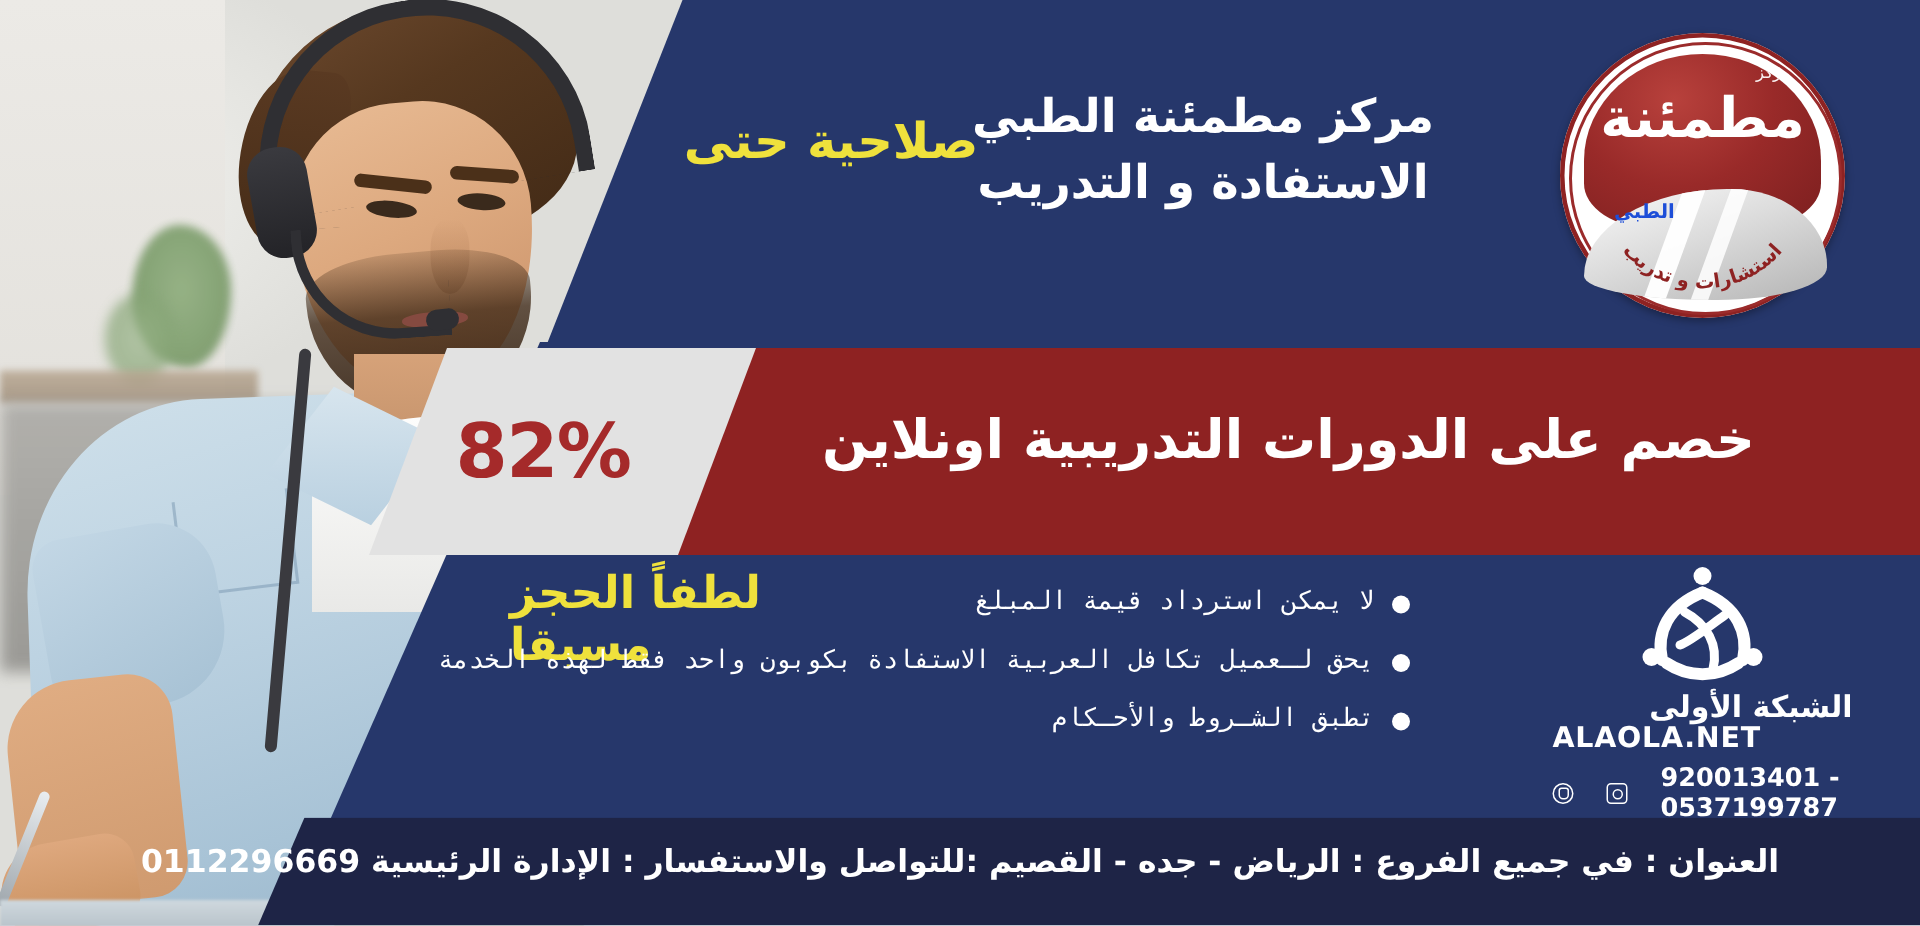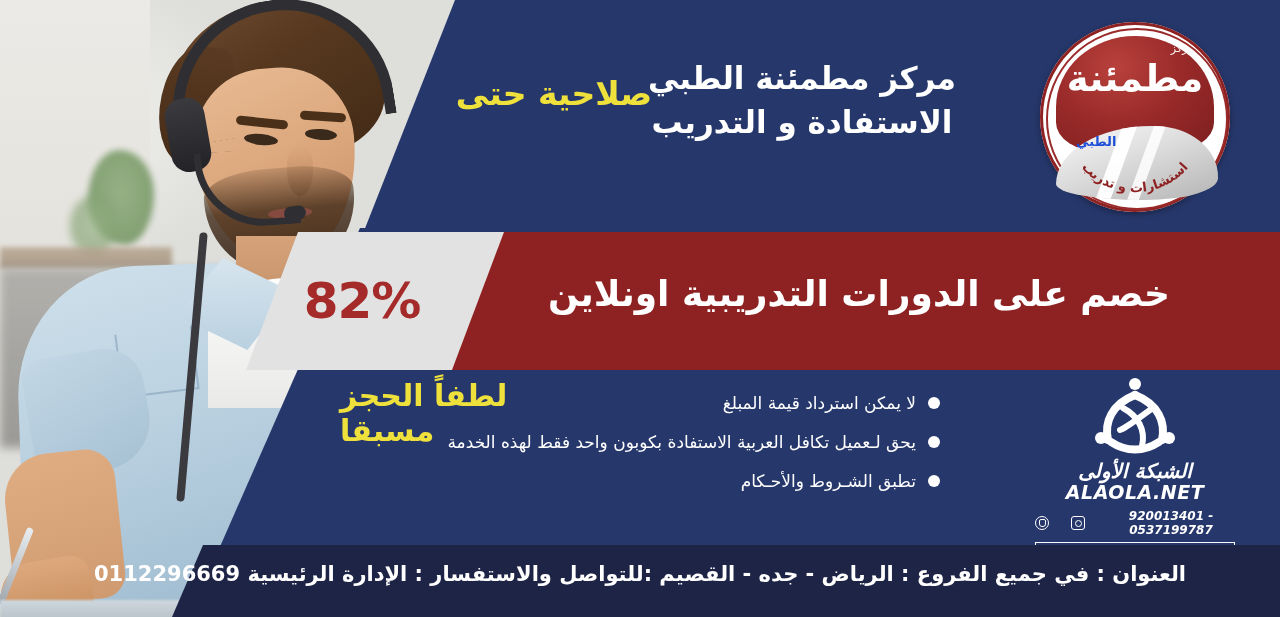--- a/index.html
+++ b/index.html
@@ -297,48 +297,47 @@
 
   
   .please-book{
     position:absolute;right:690px;top:378px;width:250px;
     text-align:left;color:#efe13c;direction:rtl;
     font-size:30px;font-weight:bold;
   }
   .bullets{
     position:absolute;right:340px;top:392px;width:620px;
     direction:rtl;color:#ffffff;list-style:none;margin:0;padding:0;
-    font-size:17px;line-height:1.35;
+    font-size:17px;line-height:1.35;font-family:Liberation Mono, monospace;
   }
   .bullets li{
     display:flex;align-items:center;justify-content:flex-start;
     margin-bottom:16px;
   }
   .bullets li .dot{
     width:12px;height:12px;border-radius:50%;background:#ffffff;
     margin-left:12px;flex:0 0 auto;
   }
   .bullets li .txt{white-space:nowrap;}
   .b-row{width:100%;display:flex;align-items:center;}
 
   
   .alaola{
-    position:absolute;left:1035px;top:378px;width:200px;text-align:center;
+    position:absolute;left:1035px;top:378px;width:200px;
     color:#ffffff;
-    font-style:italic;
   }
   .alaola-mark{position:relative;width:86px;height:78px;margin:0 auto;}
   .alaola-ar{
     font-size:20px;font-weight:bold;direction:rtl;margin-top:4px;line-height:1.1;
   }
   .alaola-en{
     font-size:19px;font-weight:bold;letter-spacing:.5px;line-height:1.15;
   }
   .alaola-phones{
-    font-size:12px;font-weight:bold;margin-top:5px;
+    font-size:17px;font-weight:bold;margin-top:5px;
     display:flex;align-items:center;justify-content:center;gap:22px;
   }
   .ico-sq{
     display:inline-block;width:12px;height:12px;border:1.6px solid #fff;
     border-radius:3px;position:relative;flex:0 0 auto;
   }
   .ico-sq:after{
     content:"";position:absolute;left:3px;top:3px;width:5px;height:5px;
     border:1.4px solid #fff;border-radius:50%;
   }

